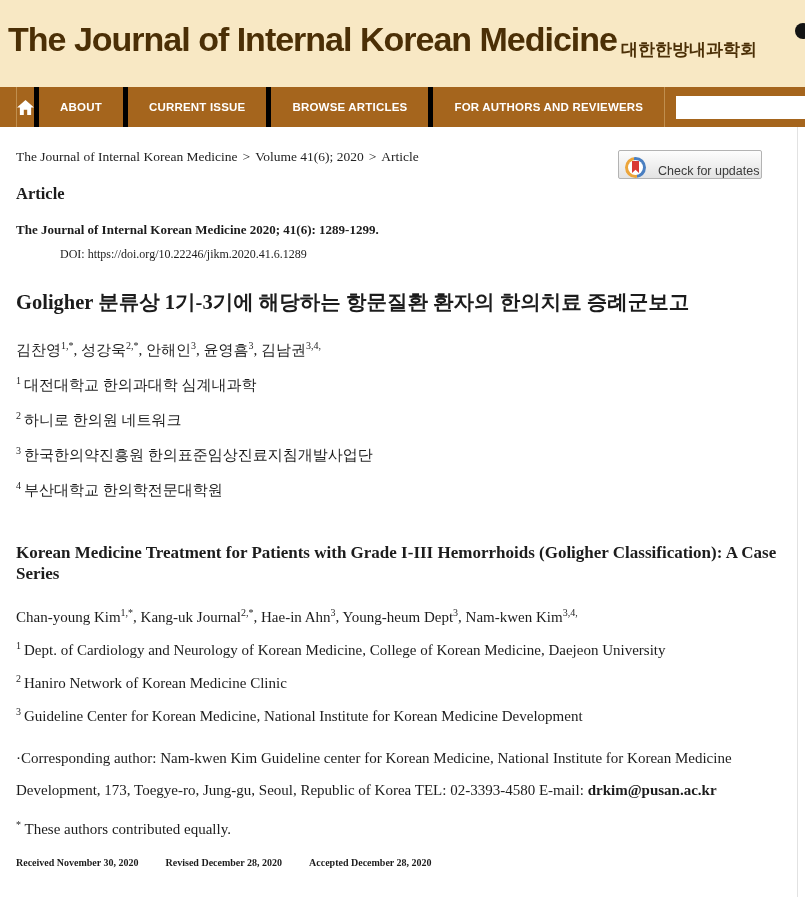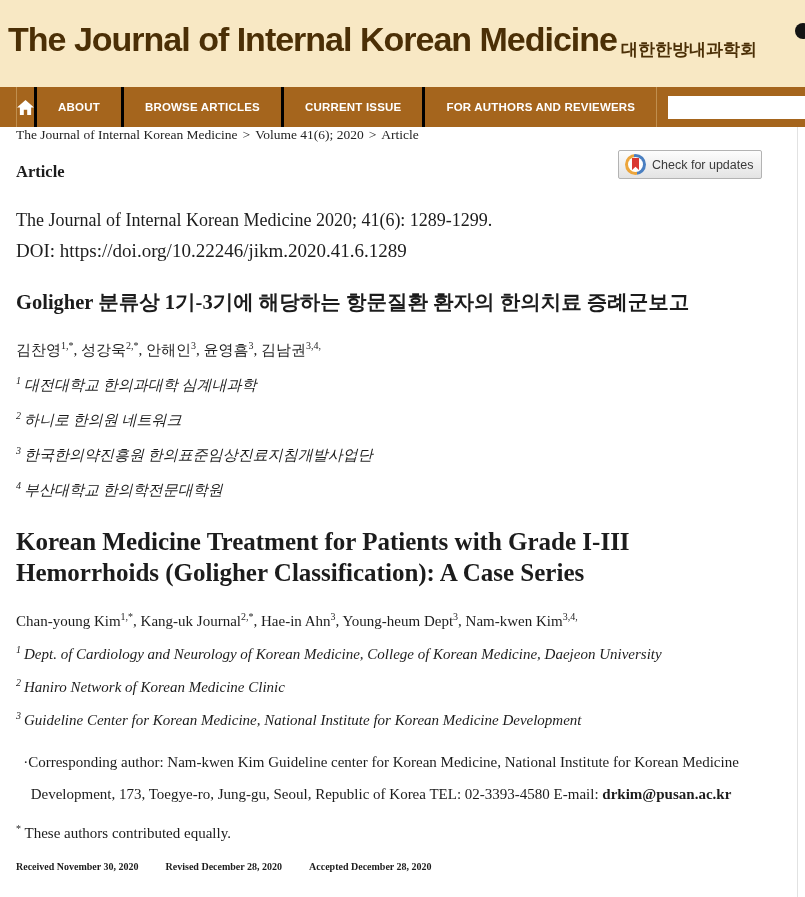--- a/index.html
+++ b/index.html
@@ -32,71 +32,71 @@
     height:40px; background:#a5651d; display:flex; align-items:stretch;
     font-family:"Liberation Sans", sans-serif;
   }
   .nav-home {
     width:58px; margin-left:16px; display:flex; align-items:center; justify-content:center;
     border-left:1px solid #c08f4f; cursor:pointer;
   }
   .nav-item {
     display:flex; align-items:center; padding:0 21px;
     color:#fff; font-size:11.5px; font-weight:600; letter-spacing:.2px;
-    border-left:3px solid #000000; cursor:pointer; white-space:nowrap;
+    border-left:5px solid #000000; cursor:pointer; white-space:nowrap;
   }
   .nav-search {
     margin-left:auto; display:flex; align-items:center;
     border-left:1px solid #c08f4f; padding-left:11px;
   }
   .search-input {
     width:138px; height:23px; border:none; background:#fff; outline:none;
     font-family:"Liberation Sans", sans-serif; font-size:12px; padding:0 4px;
   }
 
   
   .content { position:relative; padding:0 16px; }
   .right-border { position:absolute; left:797px; top:127px; width:1px; height:770px; background:#e2e2e2; }
 
-  .breadcrumb-row { font-size:13.5px; color:#232323; }
+  .breadcrumb-row { padding-top:22px; font-size:13.5px; color:#232323; }
   .bc-sep { margin:0 5px; }
   .bc-link { cursor:pointer; }
 
   .crossmark {
     position:absolute; left:618px; top:23px; height:29px; width:144px;
-    display:flex; align-items:center; gap:6px; padding:0 8px 0 6px;
+    display:flex; align-items:flex-end; gap:12px; padding:0 8px 0 6px;
     background:linear-gradient(#fdfdfd, #e3e3e3);
     border:1px solid #b3b3b3; border-radius:2px;
     font-family:"Liberation Sans", sans-serif; font-size:12.5px; color:#3b3b3b;
     cursor:pointer; white-space:nowrap;
   }
   .cm-icon {
     position:relative; width:21px; height:21px; border-radius:50%; flex:none;
     background:conic-gradient(from 10deg, #4a7fc1 0 160deg, #eca53b 160deg 340deg, #4a7fc1 340deg 360deg);
   }
   .cm-inner { position:absolute; inset:3px; border-radius:50%; background:#fff; }
   .cm-bm {
     position:absolute; left:7px; top:4px; width:7px; height:12px; background:#da3832;
     clip-path:polygon(0 0, 100% 0, 100% 100%, 50% 72%, 0 100%);
   }
 
   .article-label { margin-top:19px; font-size:16.5px; font-weight:700; }
-  .citation { margin-top:28px; font-size:18px; }
-  .doi { margin-top:9px; font-size:19px; }
+  .citation { margin-top:18px; font-size:13px;font-weight:bold; }
+  .doi { margin-top:9px; font-size:12px;margin-left:44px; }
   .doi-url { cursor:pointer; }
 
   .title-ko { margin-top:27px; font-size:20.5px; font-weight:700; line-height:1.3; }
-  .title-en { margin-top:26px; font-size:25px; font-weight:700; line-height:1.25; width:762px; }
+  .title-en { margin-top:42px; font-size:17px; font-weight:700; line-height:1.25; width:762px; }
 
   .authors { margin-top:25px; font-size:15px; }
   sup { font-size:10px; line-height:0; }
-  .affil { margin-top:16px; font-size:15px;font-style:italic; }
+  .affil { margin-top:16px; font-size:15px; }
   .affil sup { margin-right:3px; }
 
-  .corresponding { margin-top:17px; font-size:15px; line-height:2.15; width:730px;text-align:center; }
+  .corresponding { margin-top:17px; font-size:15px; line-height:2.15; width:730px; }
   .email { font-weight:700; cursor:pointer; }
 
   .equal { margin-top:14px; font-size:15px; }
   .dates { margin-top:19px; font-size:10px;font-weight:bold; }
   .dates span { margin-right:27px; }
 </style>
 </head>
 <body>
 
 <div class="page">
@@ -107,22 +107,22 @@
     <div class="edge-dot"></div>
   </header>
 
   <nav class="nav">
     <div class="nav-home">
       <svg width="17" height="15" viewBox="0 0 16 14">
         <path d="M8 0 L16 7 L13.3 7 L13.3 14 L9.6 14 L9.6 9 L6.4 9 L6.4 14 L2.7 14 L2.7 7 L0 7 Z" fill="#ffffff"></path>
       </svg>
     </div>
     <div class="nav-item">ABOUT</div>
+    <div class="nav-item">CURRENT ISSUE</div>
     <div class="nav-item">BROWSE ARTICLES</div>
-    <div class="nav-item">CURRENT ISSUE</div>
     <div class="nav-item">FOR AUTHORS AND REVIEWERS</div>
     <div class="nav-search">
       <input class="search-input" type="text" value="" style="">
     </div>
   </nav>
 
   <main class="content">
 
     <div class="breadcrumb-row">
       <span class="bc-link">The Journal of Internal Korean Medicine</span><span class="bc-sep">&gt;</span><span class="bc-link">Volume 41(6); 2020</span><span class="bc-sep">&gt;</span><span>Article</span>

